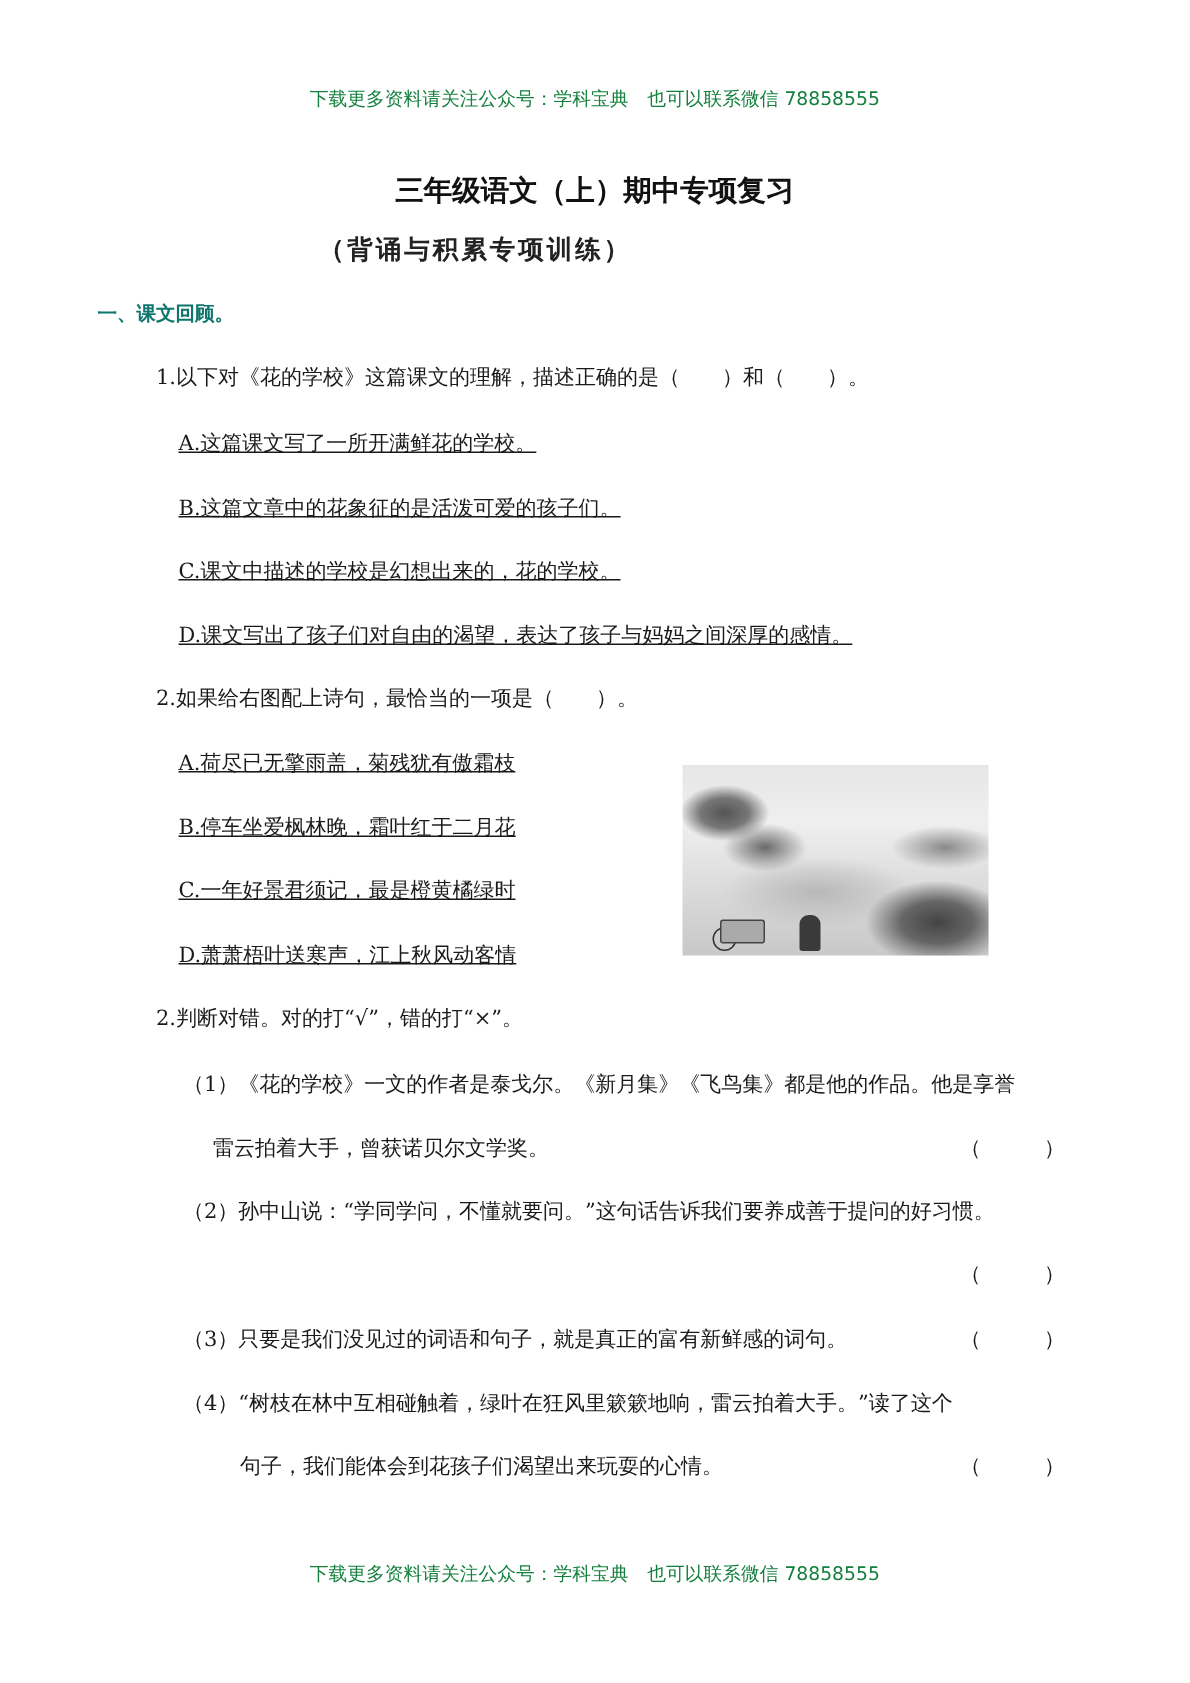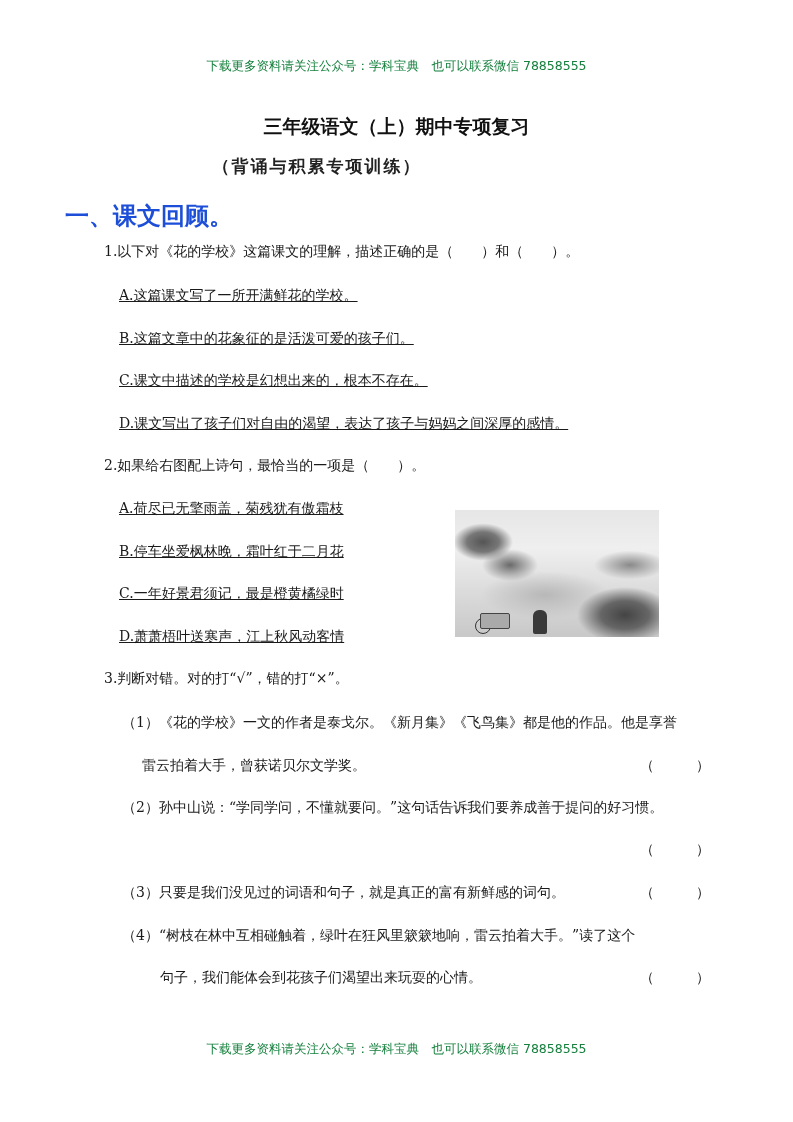--- a/index.html
+++ b/index.html
@@ -20,21 +20,21 @@
     font-family: "DejaVu Sans", "Liberation Sans", sans-serif;
     font-weight: bold; font-size: 19px; color: #111;
   }
   .subtitle {
     left: 0; width: 634px; text-align: center;
     font-family: "DejaVu Sans", "Liberation Sans", sans-serif;
     font-weight: bold; font-size: 17px; color: #222; letter-spacing: 2px;
   }
   .section {
     font-family: "DejaVu Sans", "Liberation Sans", sans-serif;
-    font-weight: bold; font-size: 24px; color: #1d4ed8;
+    font-weight: bold; font-size: 13px; color: #0f766e;
   }
   .q { font-size: 14px; }
   .opt { font-size: 14px; text-decoration: underline; }
   .paren { font-size: 14px; }
   .pic {
     left: 455px; top: 510px; width: 204px; height: 127px;
     background:
       radial-gradient(ellipse 40px 25px at 28px 32px, #555 0%, #777 40%, rgba(255,255,255,0) 75%),
       radial-gradient(ellipse 35px 20px at 55px 55px, #6a6a6a 0%, rgba(255,255,255,0) 80%),
       radial-gradient(ellipse 60px 35px at 170px 105px, #444 0%, #666 40%, rgba(255,255,255,0) 80%),
@@ -64,36 +64,36 @@
 </div>
 
 <div class="abs title" style="top:114px;">三年级语文（上）期中专项复习</div>
 <div class="abs subtitle" style="top:155px;">（背诵与积累专项训练）</div>
 
 <div class="abs section" style="left:65px; top:200px;">一、课文回顾。</div>
 
 <div class="abs q" style="left:104px; top:243px;">1.以下对《花的学校》这篇课文的理解，描述正确的是（　　）和（　　）。</div>
 <div class="abs opt" style="left:119px; top:287px;">A.这篇课文写了一所开满鲜花的学校。</div>
 <div class="abs opt" style="left:119px; top:330px;">B.这篇文章中的花象征的是活泼可爱的孩子们。</div>
-<div class="abs opt" style="left:119px; top:372px;">C.课文中描述的学校是幻想出来的，根本不存在。</div>
+<div class="abs opt" style="left:119px; top:372px;">C.课文中描述的学校是幻想出来的，花的学校。</div>
 <div class="abs opt" style="left:119px; top:415px;">D.课文写出了孩子们对自由的渴望，表达了孩子与妈妈之间深厚的感情。</div>
 
 <div class="abs q" style="left:104px; top:457px;">2.如果给右图配上诗句，最恰当的一项是（　　）。</div>
 <div class="abs opt" style="left:119px; top:500px;">A.荷尽已无擎雨盖，菊残犹有傲霜枝</div>
 <div class="abs opt" style="left:119px; top:543px;">B.停车坐爱枫林晚，霜叶红于二月花</div>
 <div class="abs opt" style="left:119px; top:585px;">C.一年好景君须记，最是橙黄橘绿时</div>
 <div class="abs opt" style="left:119px; top:628px;">D.萧萧梧叶送寒声，江上秋风动客情</div>
 
 <div class="abs pic" title="ink-wash autumn maple forest with cart and figure">
   <div class="wheel"></div>
   <div class="cart"></div>
   <div class="person"></div>
 </div>
 
-<div class="abs q" style="left:104px; top:670px;">3.判断对错。对的打“√”，错的打“×”。</div>
+<div class="abs q" style="left:104px; top:670px;">2.判断对错。对的打“√”，错的打“×”。</div>
 
 <div class="abs q" style="left:122px; top:714px;">（1）《花的学校》一文的作者是泰戈尔。《新月集》《飞鸟集》都是他的作品。他是享誉</div>
 <div class="abs q" style="left:142px; top:757px;">雷云拍着大手，曾获诺贝尔文学奖。</div>
 <div class="abs paren" style="left:640px; top:757px;">（　　　）</div>
 
 <div class="abs q" style="left:122px; top:799px;">（2）孙中山说：“学同学问，不懂就要问。”这句话告诉我们要养成善于提问的好习惯。</div>
 <div class="abs paren" style="left:640px; top:841px;">（　　　）</div>
 
 <div class="abs q" style="left:122px; top:884px;">（3）只要是我们没见过的词语和句子，就是真正的富有新鲜感的词句。</div>
 <div class="abs paren" style="left:640px; top:884px;">（　　　）</div>

